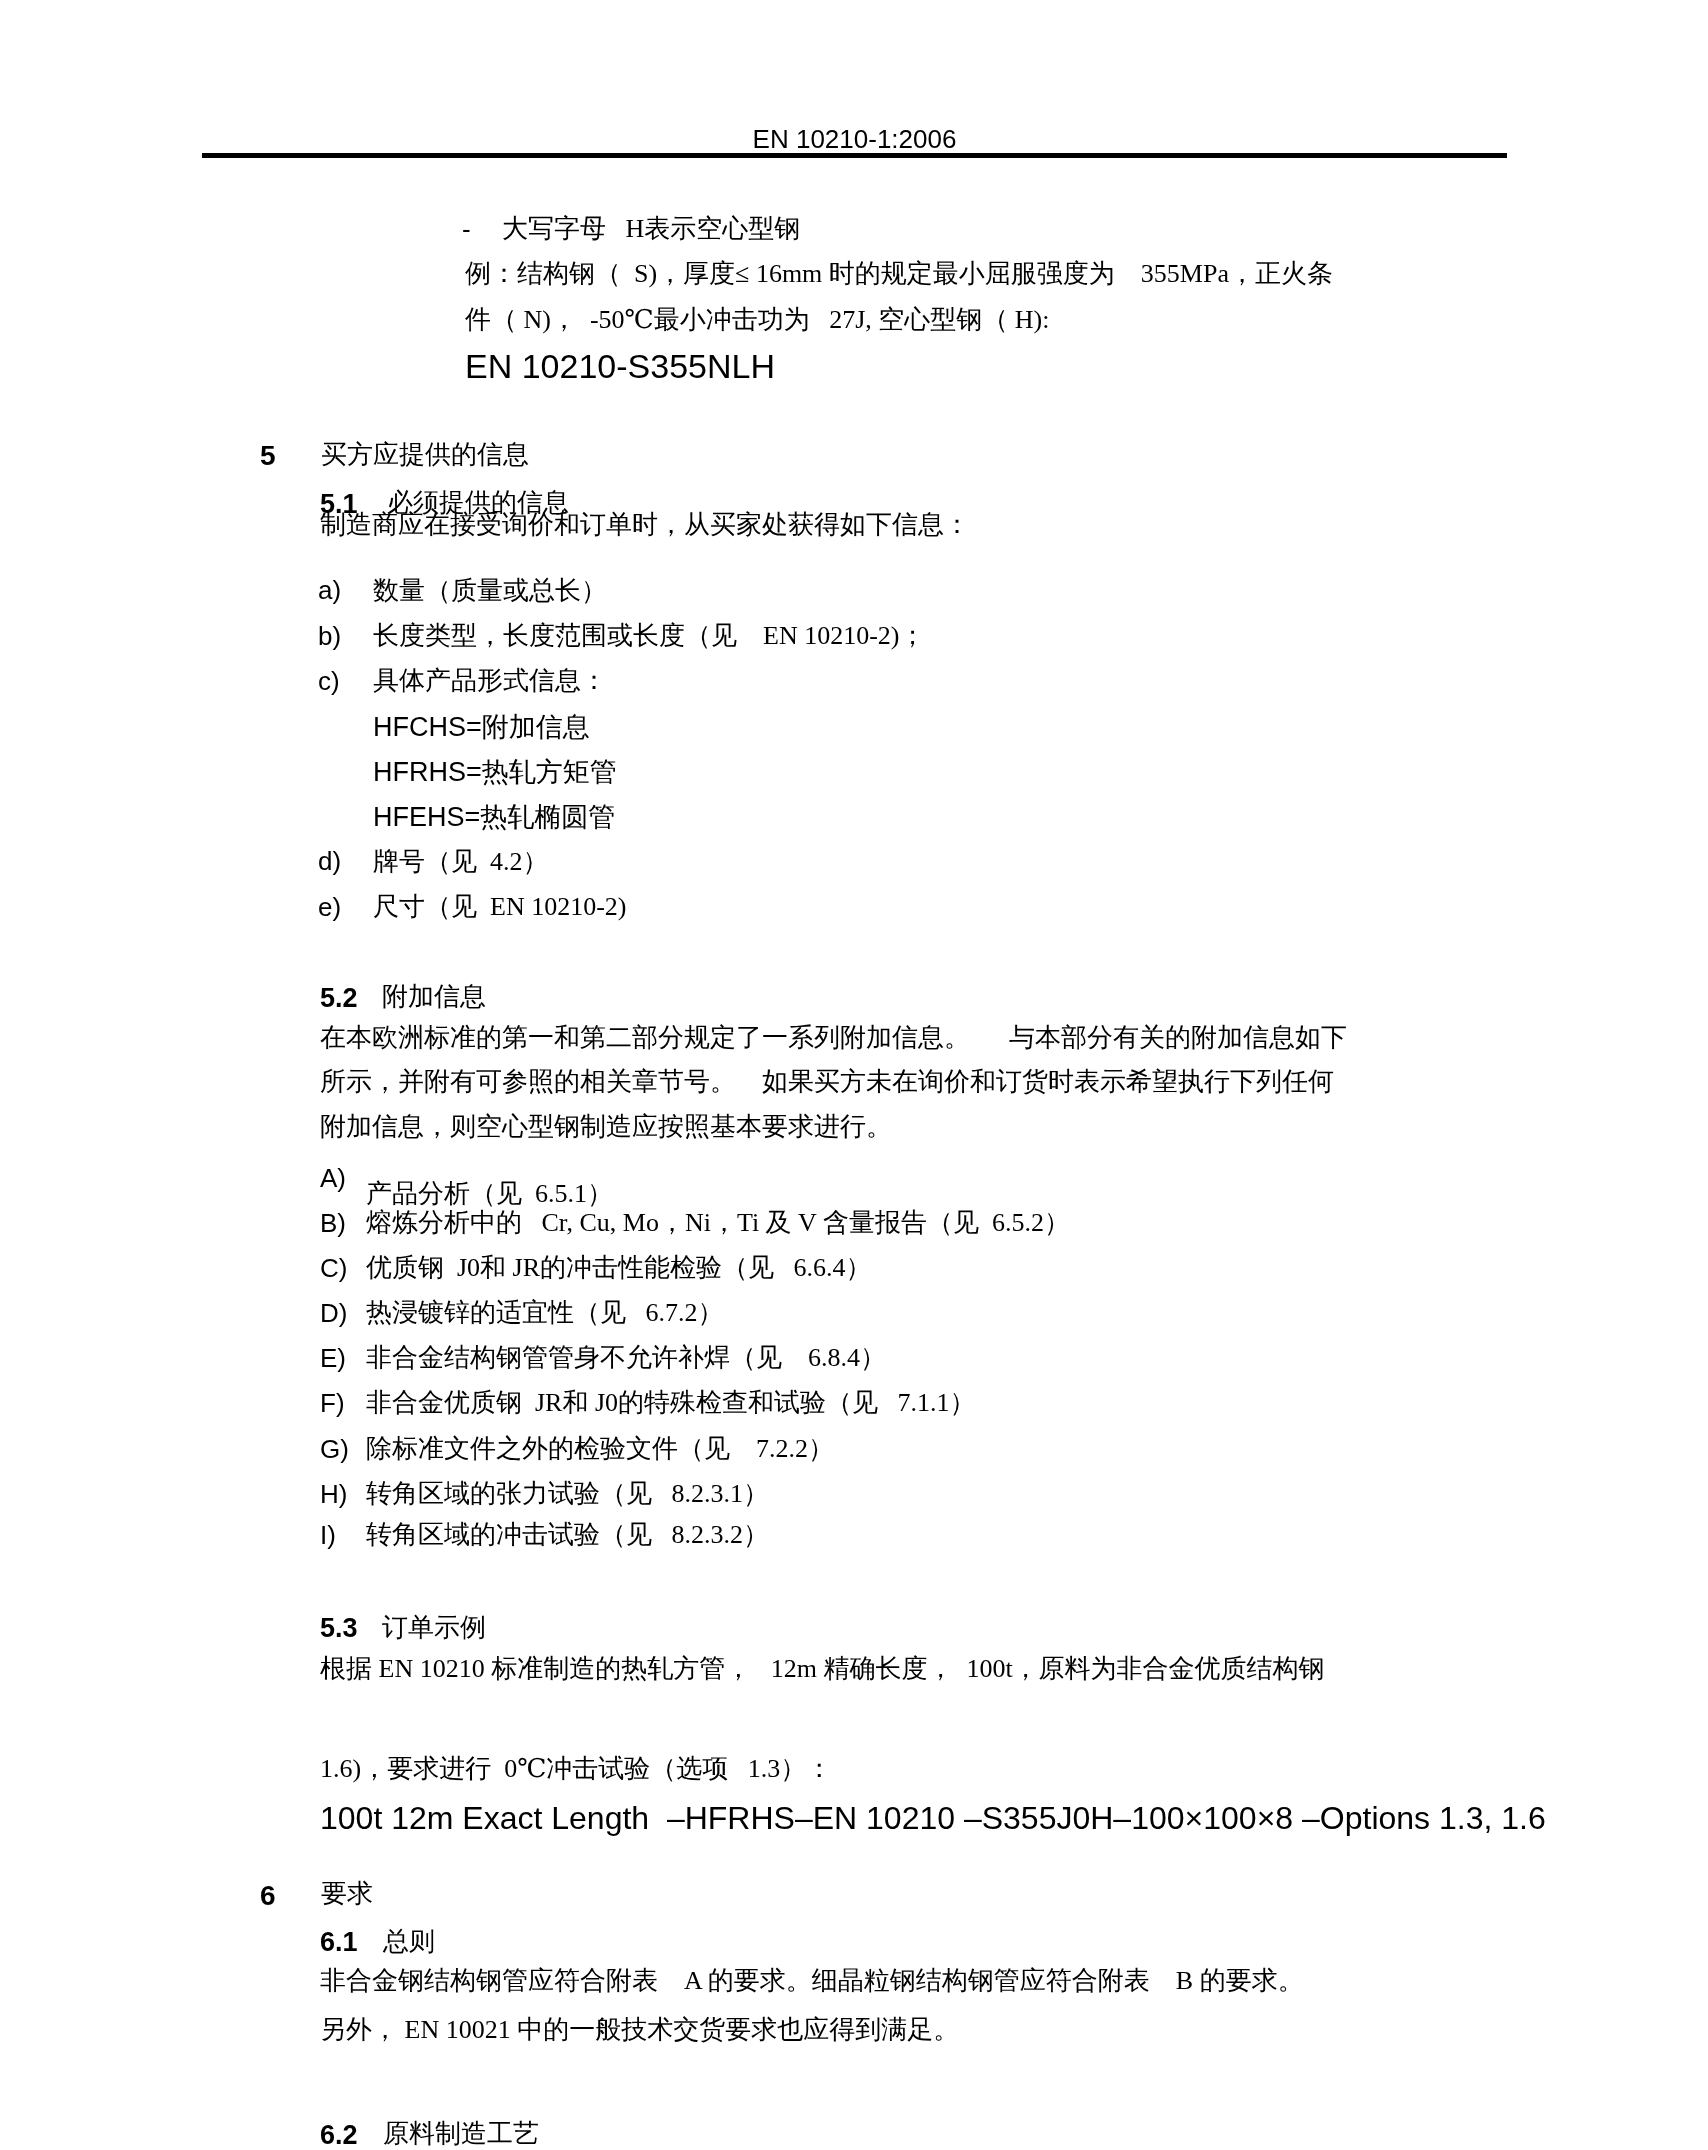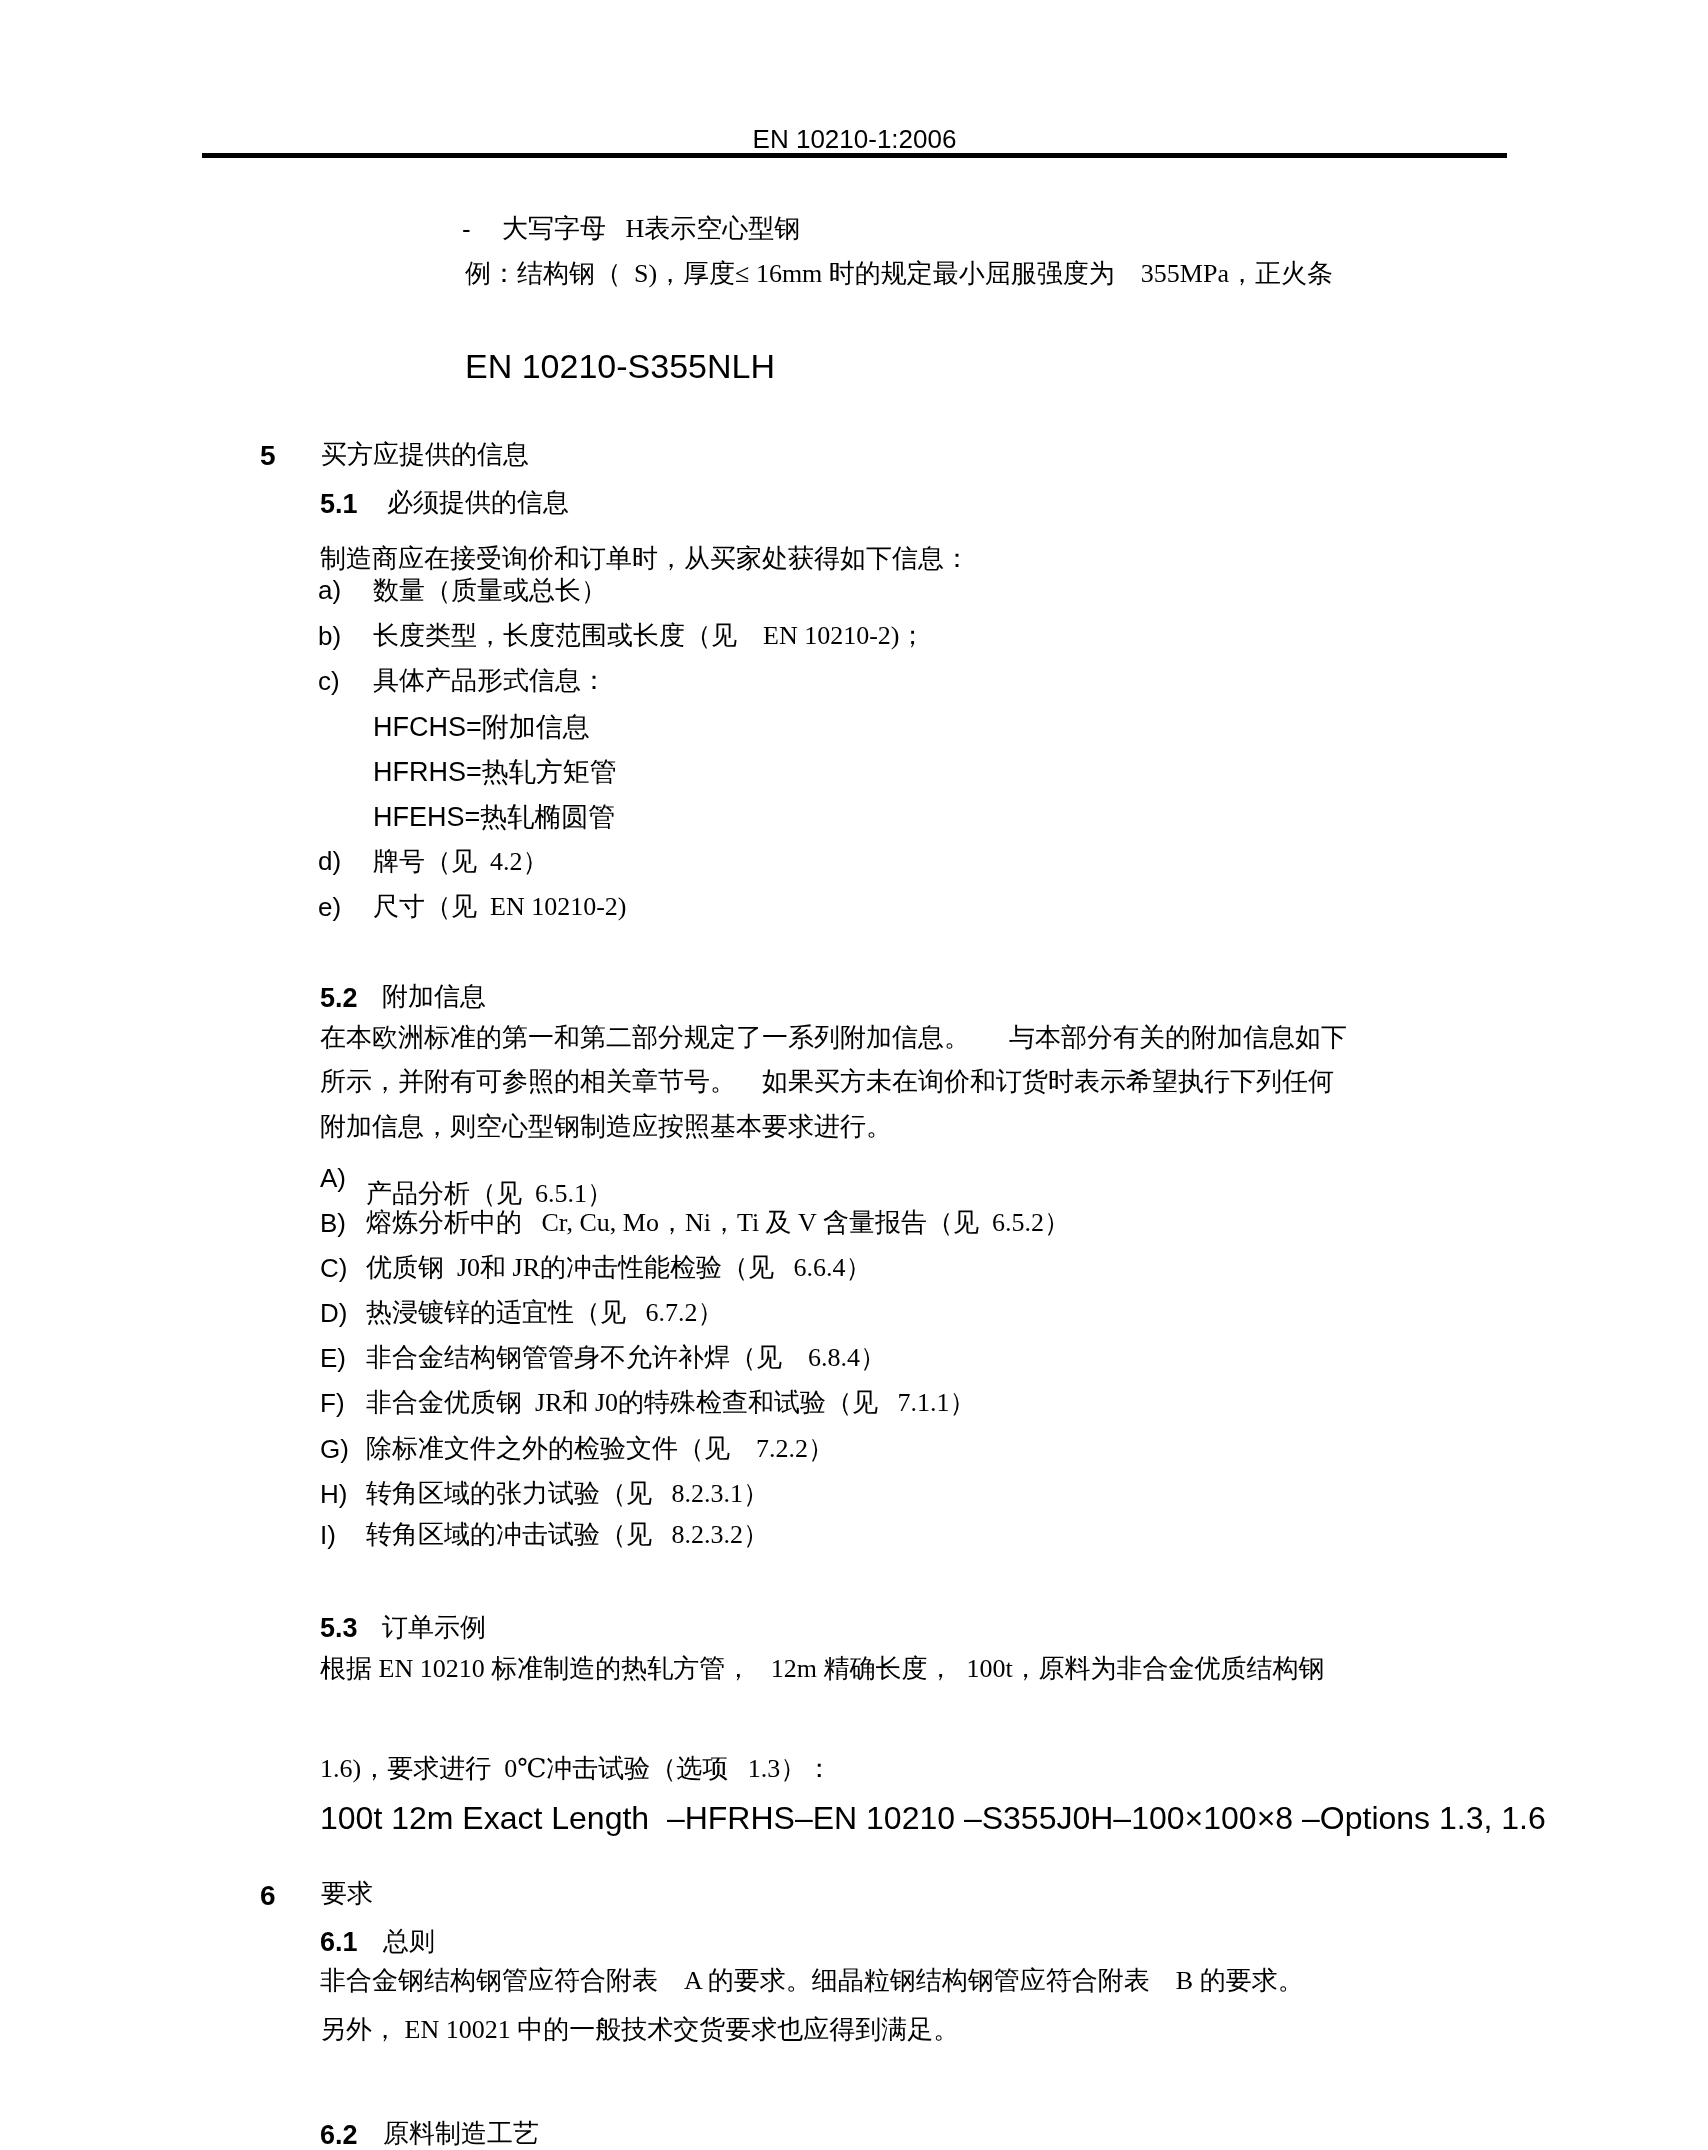--- a/index.html
+++ b/index.html
@@ -70,28 +70,29 @@
 <body>
 
 <div class="page">
 
   <div class="header-title">EN 10210-1:2006</div>
   <div class="header-rule"></div>
 
   <div class="line sans" style="left:462px; top:215px;">-</div>
   <div class="line serif" style="left:502px; top:214px;">大写字母   H表示空心型钢</div>
   <div class="line serif" style="left:465px; top:259px;">例：结构钢（  S)，厚度≤ 16mm 时的规定最小屈服强度为    355MPa，正火条</div>
+  <div class="line serif" style="left:465px; top:305px;">件（ N)，  -50℃最小冲击功为   27J, 空心型钢（ H):</div>
   <div class="line latin-big" style="left:465px; top:347px;">EN 10210-S355NLH</div>
 
   <div class="line sec-num" style="left:260px; top:440px;">5</div>
   <div class="line serif" style="left:321px; top:440px;">买方应提供的信息</div>
 
   <div class="line sub-num" style="left:320px; top:489px;">5.1</div>
   <div class="line serif" style="left:387px; top:488px;">必须提供的信息</div>
-  <div class="line serif" style="left:320px; top:544px;">制造商应在接受询价和订单时，从买家处获得如下信息：</div>
+  <div class="line serif" style="left:320px; top:510px;">制造商应在接受询价和订单时，从买家处获得如下信息：</div>
 
   <div class="line sans" style="left:318px; top:576px;">a)</div>
   <div class="line serif" style="left:373px; top:576px;">数量（质量或总长）</div>
 
   <div class="line sans" style="left:318px; top:622px;">b)</div>
   <div class="line serif" style="left:373px; top:621px;">长度类型，长度范围或长度（见    EN 10210-2)；</div>
 
   <div class="line sans" style="left:318px; top:667px;">c)</div>
   <div class="line serif" style="left:373px; top:666px;">具体产品形式信息：</div>
 

